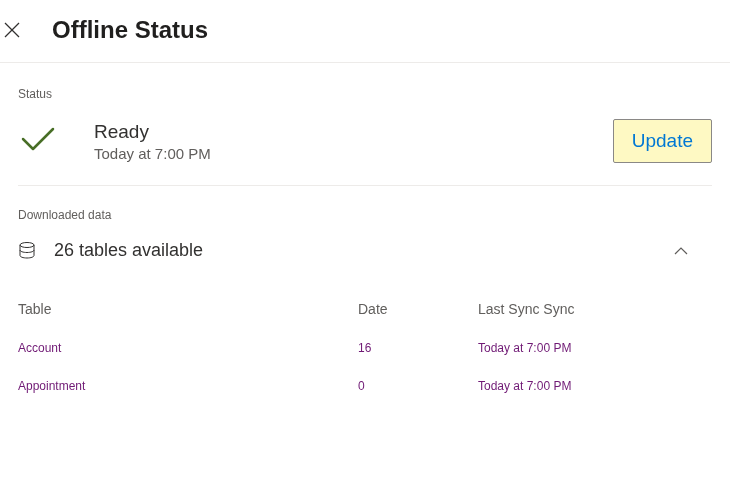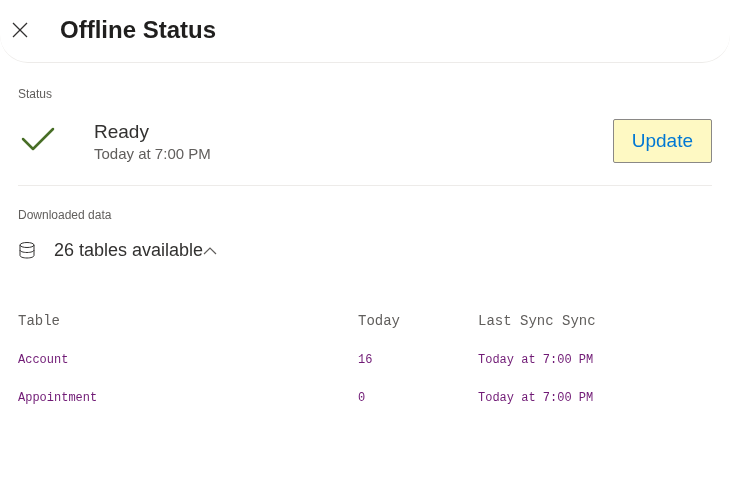--- a/index.html
+++ b/index.html
@@ -10,23 +10,22 @@
     body {
       font-family: "Segoe UI", -apple-system, BlinkMacSystemFont, sans-serif;
       width: 730px;
       height: 502px;
       background: #ffffff;
       color: #323130;
     }
     .header {
       display: flex;
       align-items: center;
-      padding: 16px 18px 18px 12px;
+      padding: 16px 18px 18px 4px;
       border-bottom: 1px solid #edebe9;
-      border-radius: 28px;
     }
     .close-icon {
       font-size: 18px;
       color: #323130;
       cursor: pointer;
       margin-right: 32px;
       line-height: 1;
       display: flex;
       align-items: center;
       justify-content: center;
@@ -98,21 +97,21 @@
       cursor: pointer;
       font-family: inherit;
       border-radius: 2px;
     }
     .downloaded-section {
       margin-top: 0;
     }
     .tables-row {
       display: flex;
       align-items: center;
-      justify-content: flex-start;
+      justify-content: space-between;
       margin-top: 18px;
       padding-bottom: 20px;
       cursor: pointer;
     }
     .tables-left {
       display: flex;
       align-items: center;
     }
     .database-icon {
       width: 18px;
@@ -133,22 +132,21 @@
     .chevron-icon {
       margin-right: 24px;
       display: flex;
       align-items: center;
     }
     .chevron-icon svg {
       width: 14px;
       height: 8px;
     }
     .table-container {
-      margin-top: 24px;
-      font-family: Liberation Mono, monospace;
+      margin-top: 12px;
     }
     .table-header {
       display: flex;
       padding: 8px 0;
     }
     .table-header-cell {
       font-size: 14px;
       color: #605e5c;
     }
     .table-row {
@@ -218,21 +216,21 @@
       <span class="chevron-icon">
         <svg viewBox="0 0 14 8" fill="none" stroke="#605e5c" stroke-width="1.2">
           <polyline points="1,7 7,1 13,7"></polyline>
         </svg>
       </span>
     </div>
 
     <div class="table-container">
       <div class="table-header">
         <div class="table-header-cell col-table">Table</div>
-        <div class="table-header-cell col-rows">Today</div>
+        <div class="table-header-cell col-rows">Date</div>
         <div class="table-header-cell col-sync">Last Sync Sync</div>
       </div>
       <div class="table-row">
         <div class="table-cell col-table">Account</div>
         <div class="table-cell col-rows">16</div>
         <div class="table-cell col-sync">Today at 7:00 PM</div>
       </div>
       <div class="table-row">
         <div class="table-cell col-table">Appointment</div>
         <div class="table-cell col-rows">0</div>

